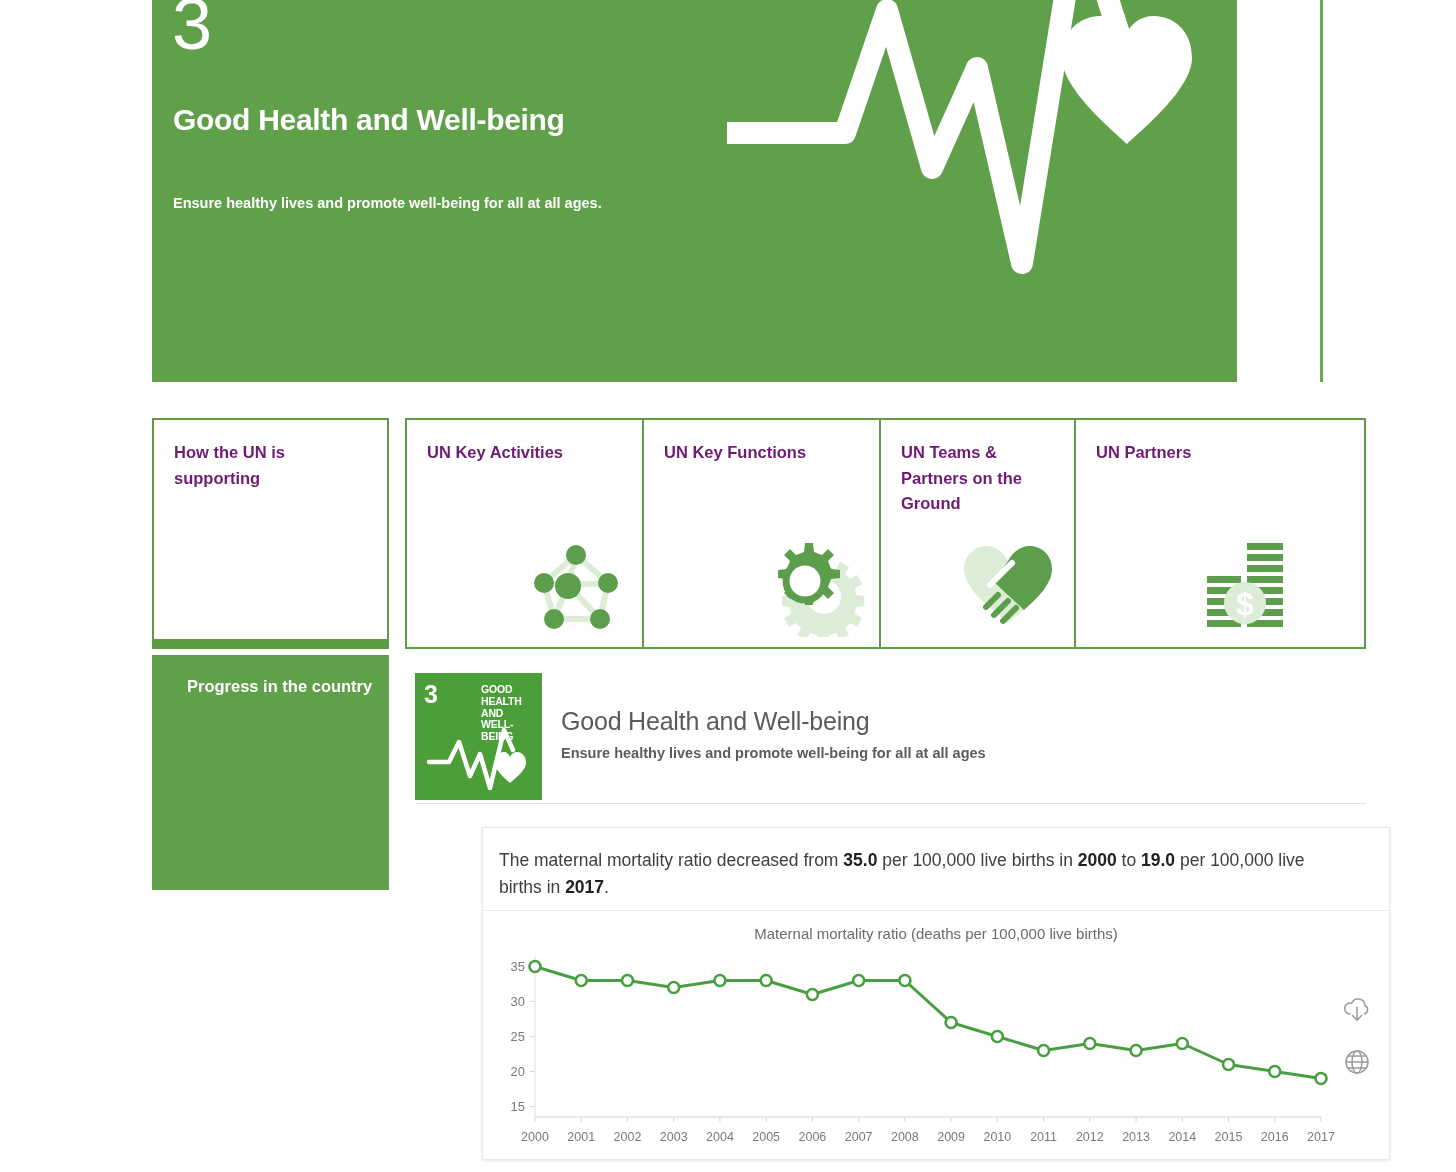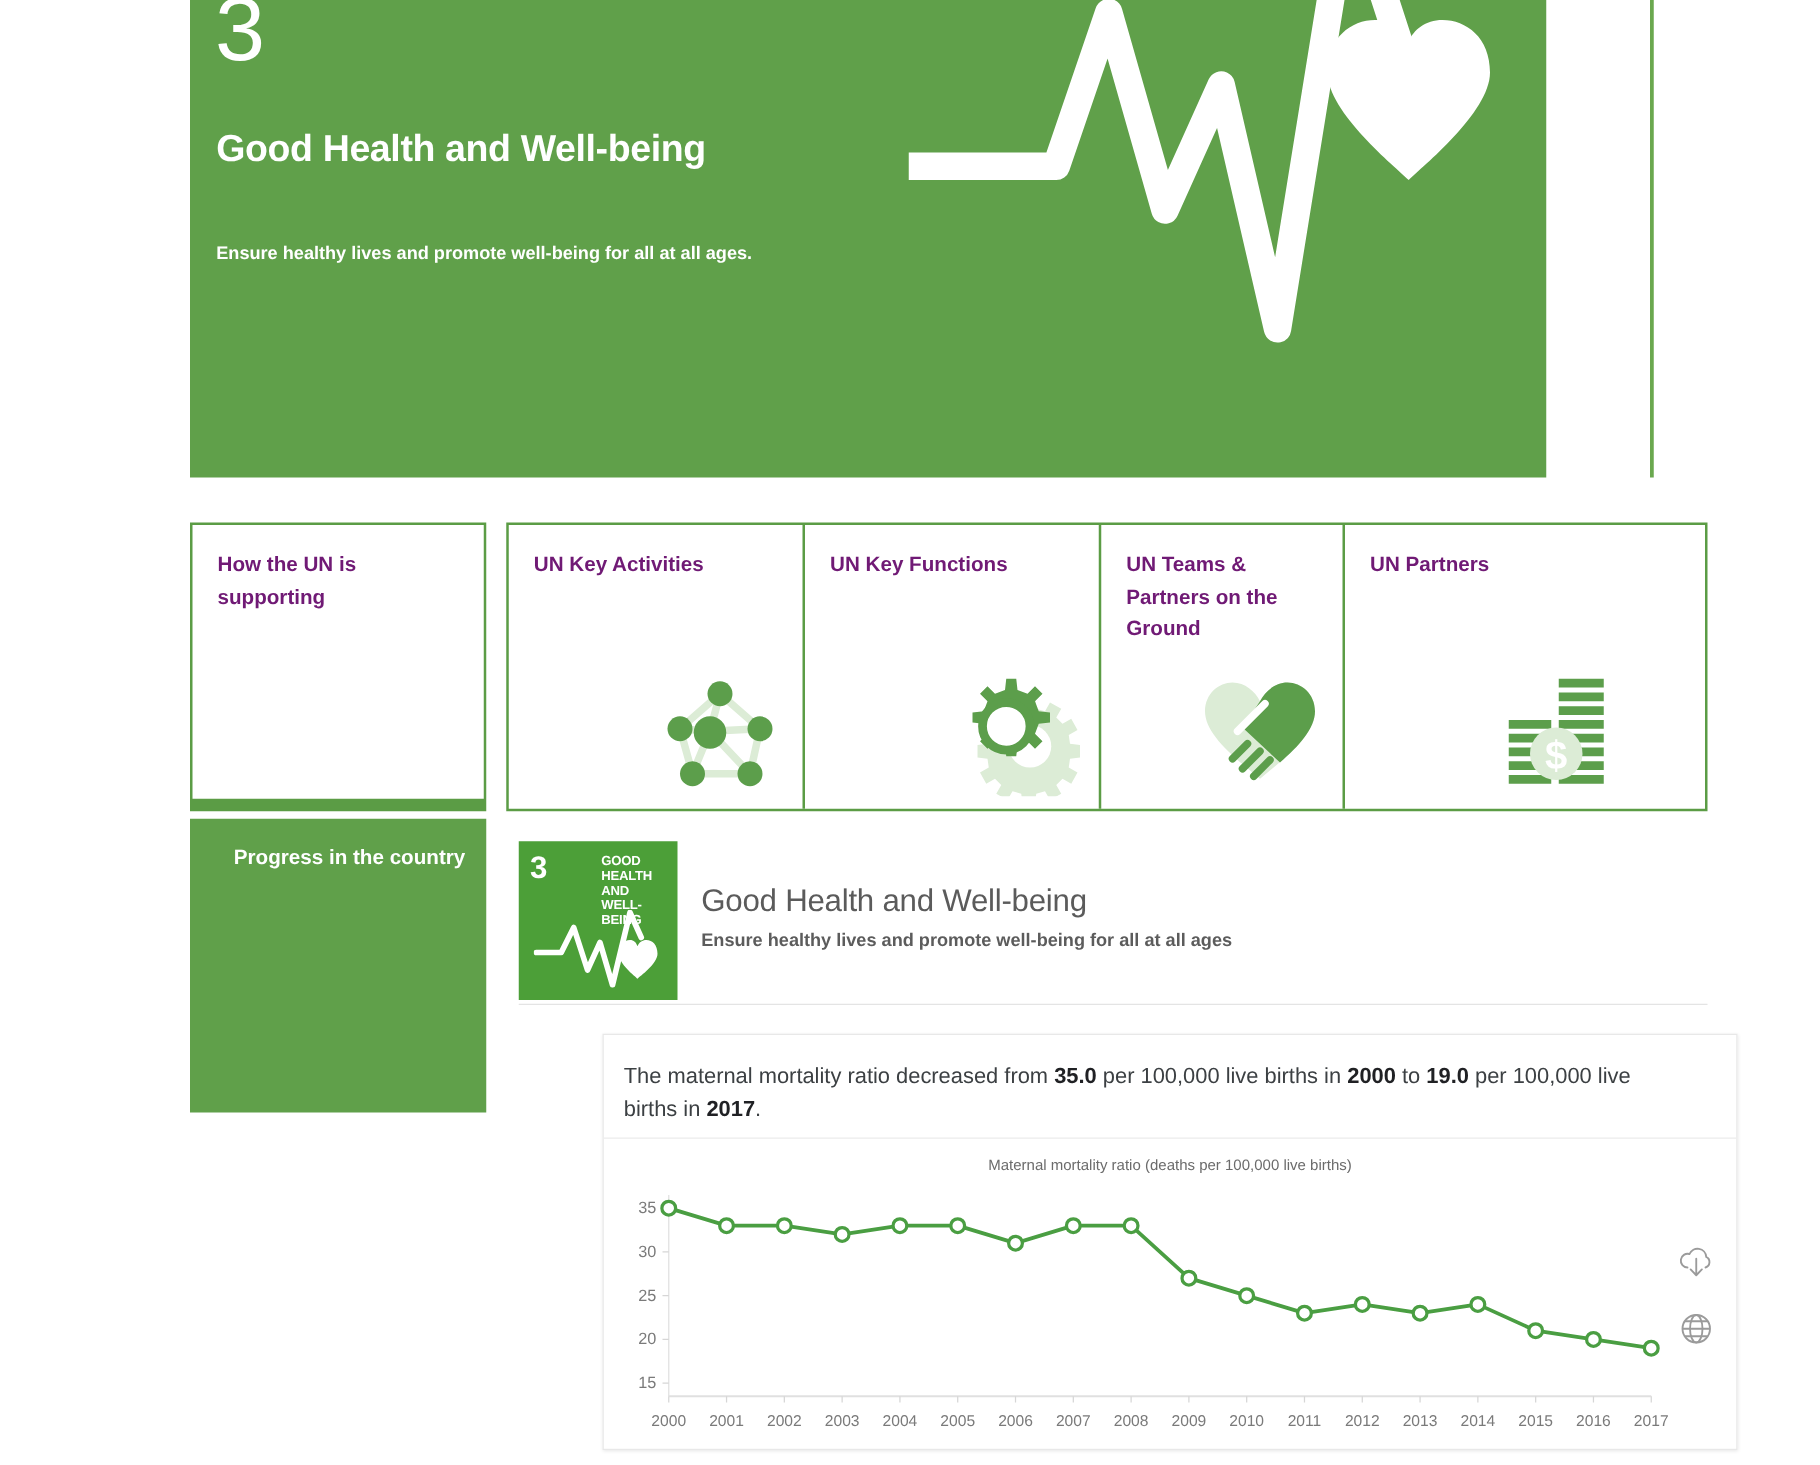--- a/index.html
+++ b/index.html
@@ -102,21 +102,21 @@
     margin-left: 46px;
   }
   .panel-note {
     position: absolute; left: 16px; top: 19px; right: 50px;
     font-size: 17.5px; color: #3c4043; line-height: 1.55;
   }
   .panel-note b { font-weight: bold; color: #202124; }
   .panel-sep { position: absolute; left: 0; top: 82px; width: 100%; height: 1px; background: #ececec; }
   .chart-title {
     position: absolute; left: 0; top: 97px; width: 100%; text-align: center;
-    font-size: 12px; color: #6b6b6b; font-weight: normal;
+    font-size: 15px; color: #6b6b6b; font-weight: normal;
   }
   .chart-svg { position: absolute; left: 0; top: 120px; }
   .side-icons { position: absolute; right: 8px; top: 168px; width: 40px; }
   .side-icons .si { width: 32px; height: 32px; margin-bottom: 14px; color: #9b9b9b; }
 </style>
 </head>
 <body>
 
 <div class="page">
 

